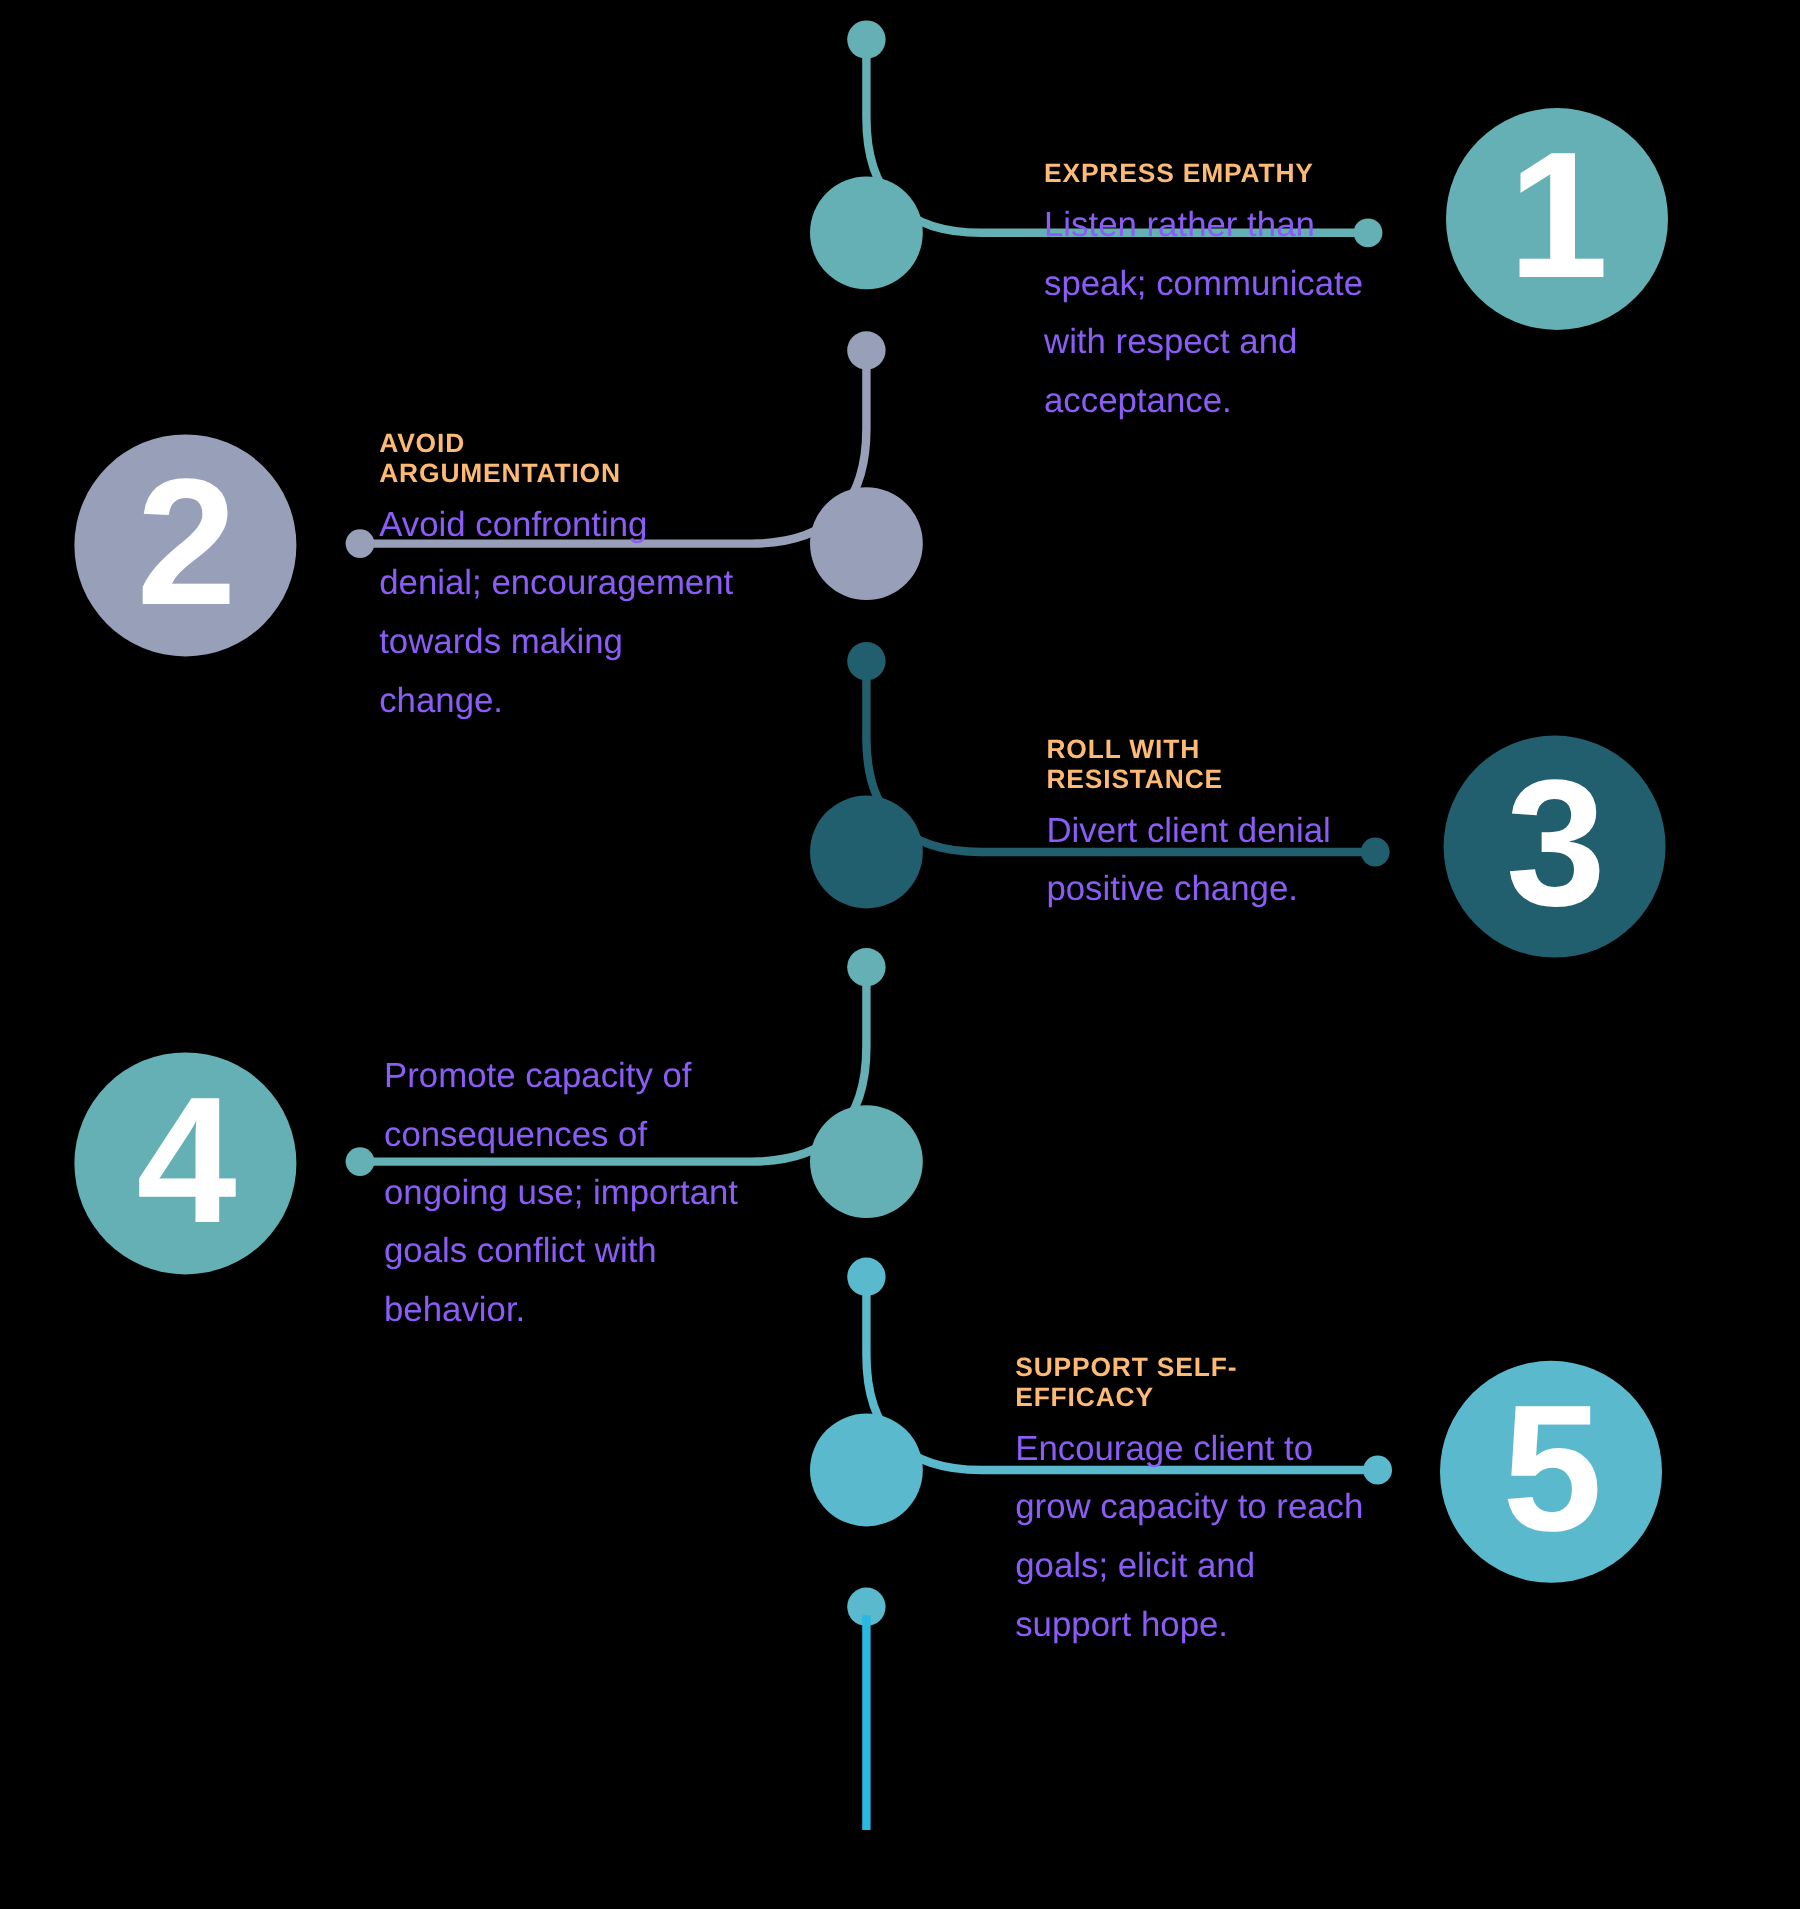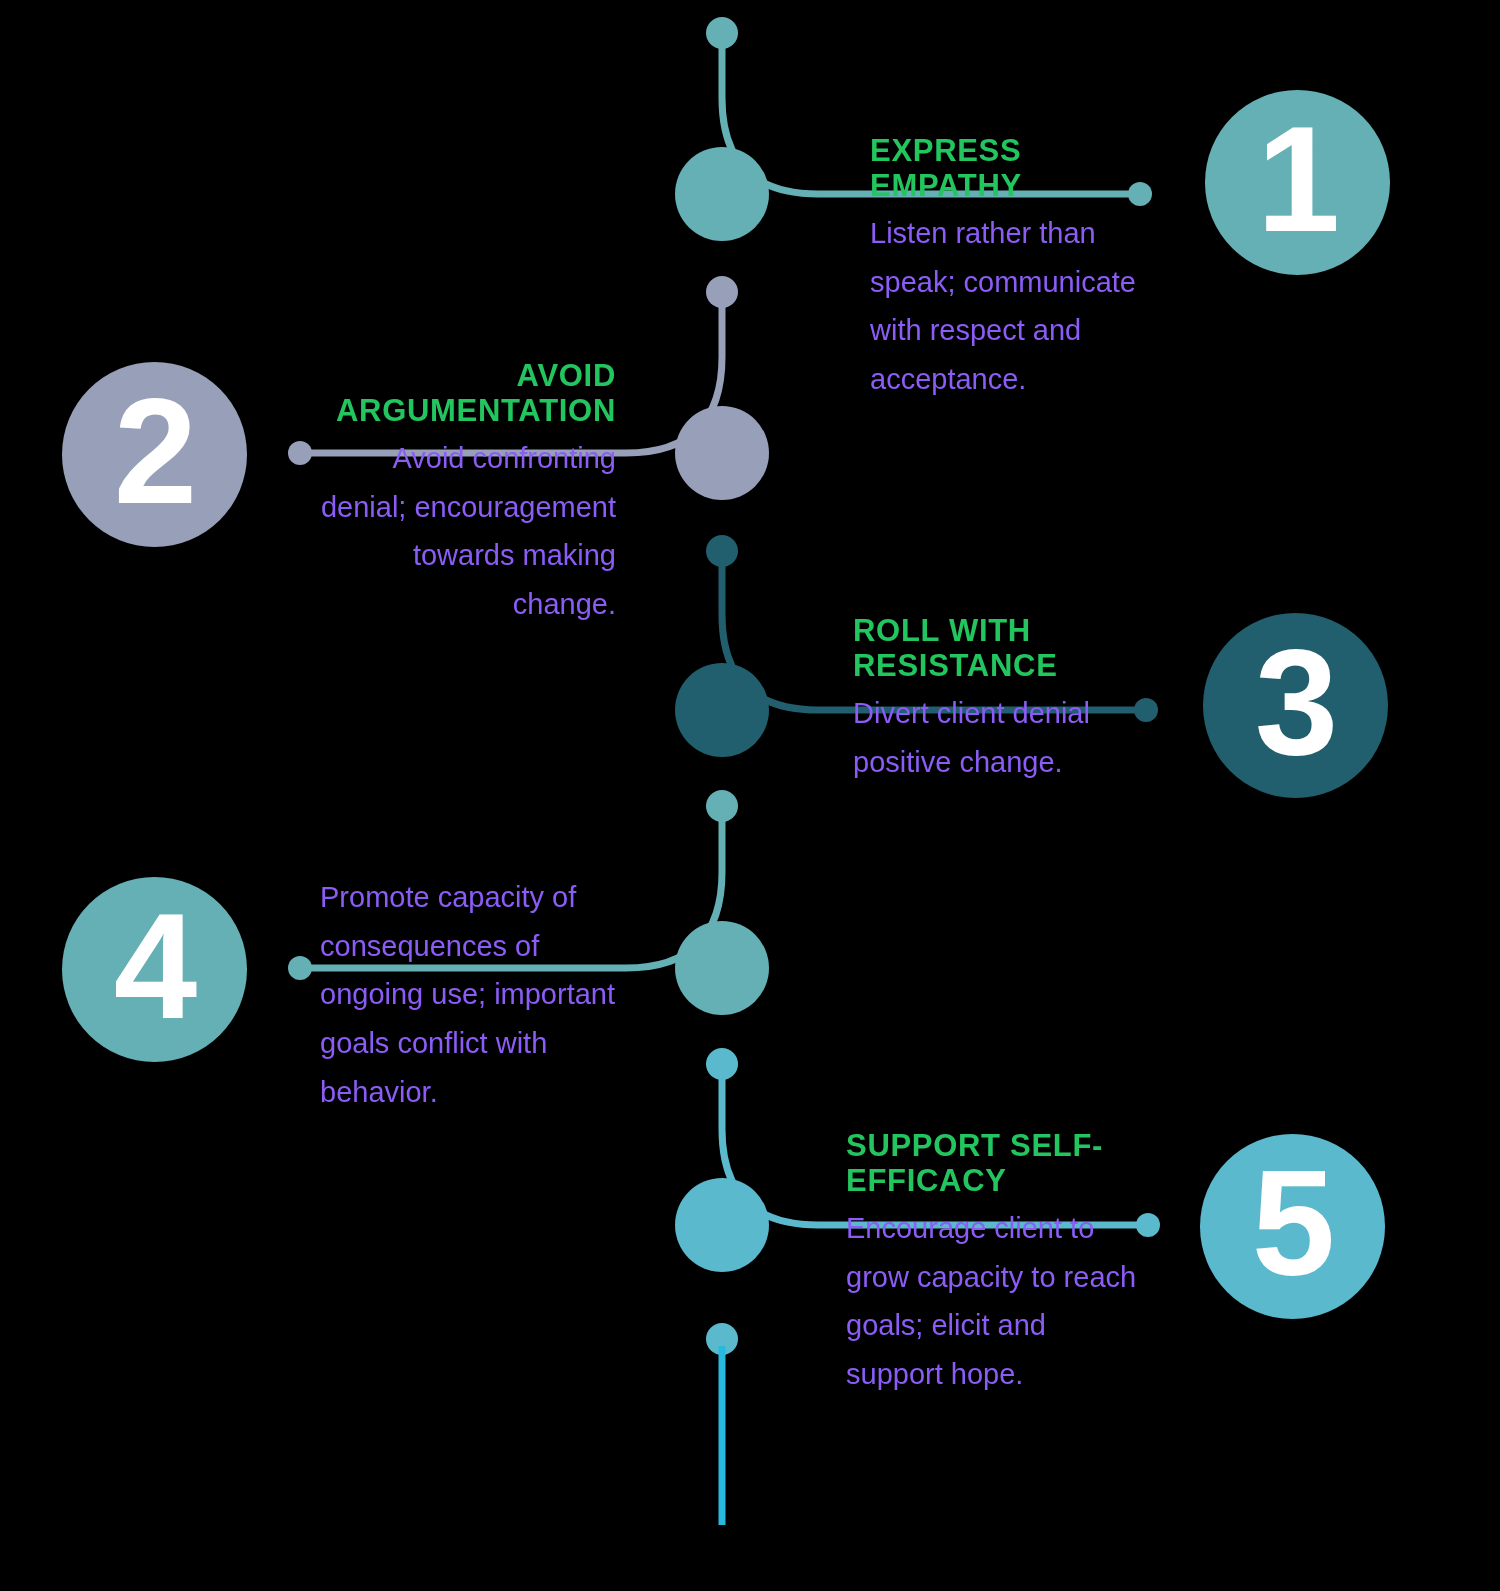--- a/index.html
+++ b/index.html
@@ -14,23 +14,23 @@
   .num-circle{
     position:absolute;border-radius:50%;
     display:flex;align-items:center;justify-content:center;
     color:#ffffff;font-weight:700;line-height:1;
     letter-spacing:-2px;
   }
   .num-circle span{display:block;transform:translateY(-4px);}
 
   .block{position:absolute;}
   .block .head{
-    font-size:31px;font-weight:700;line-height:1.13;
+    font-size:22px;font-weight:700;line-height:1.13;
     letter-spacing:0.7px;text-transform:uppercase;
-    color:#22c55e;
+    color:#fdba74;
     margin:0 0 6px 0;white-space:pre-line;
   }
   .block .body{
     font-size:29px;font-weight:400;line-height:1.68;
     color:#8b5cf6;margin:0;white-space:pre-line;
   }
 </style>
 </head>
 <body>
 
@@ -97,27 +97,27 @@
 
   <div class="num-circle" style="left:1200px;top:1134px;width:185px;height:185px;background:#5ab9cd;font-size:150px;">
     <span>5</span>
   </div>
 
   <div class="block" style="left:870px;top:133px;width:300px;">
     <p class="head">EXPRESS EMPATHY</p>
     <p class="body">Listen rather than speak; communicate with respect and acceptance.</p>
   </div>
 
-  <div class="block" style="left:316px;top:358px;width:300px;text-align:right;">
+  <div class="block" style="left:316px;top:358px;width:300px;">
     <p class="head">AVOID
 ARGUMENTATION</p>
     <p class="body">Avoid confronting denial; encouragement towards making change.</p>
   </div>
 
-  <div class="block" style="left:853px;top:613px;width:270px;">
+  <div class="block" style="left:872px;top:613px;width:270px;">
     <p class="head">ROLL WITH
 RESISTANCE</p>
     <p class="body">Divert client denial positive change.</p>
   </div>
 
   <div class="block" style="left:320px;top:873px;width:300px;">
     <p class="body">Promote capacity of consequences of ongoing use; important goals conflict with behavior.</p>
   </div>
 
   <div class="block" style="left:846px;top:1128px;width:300px;">

